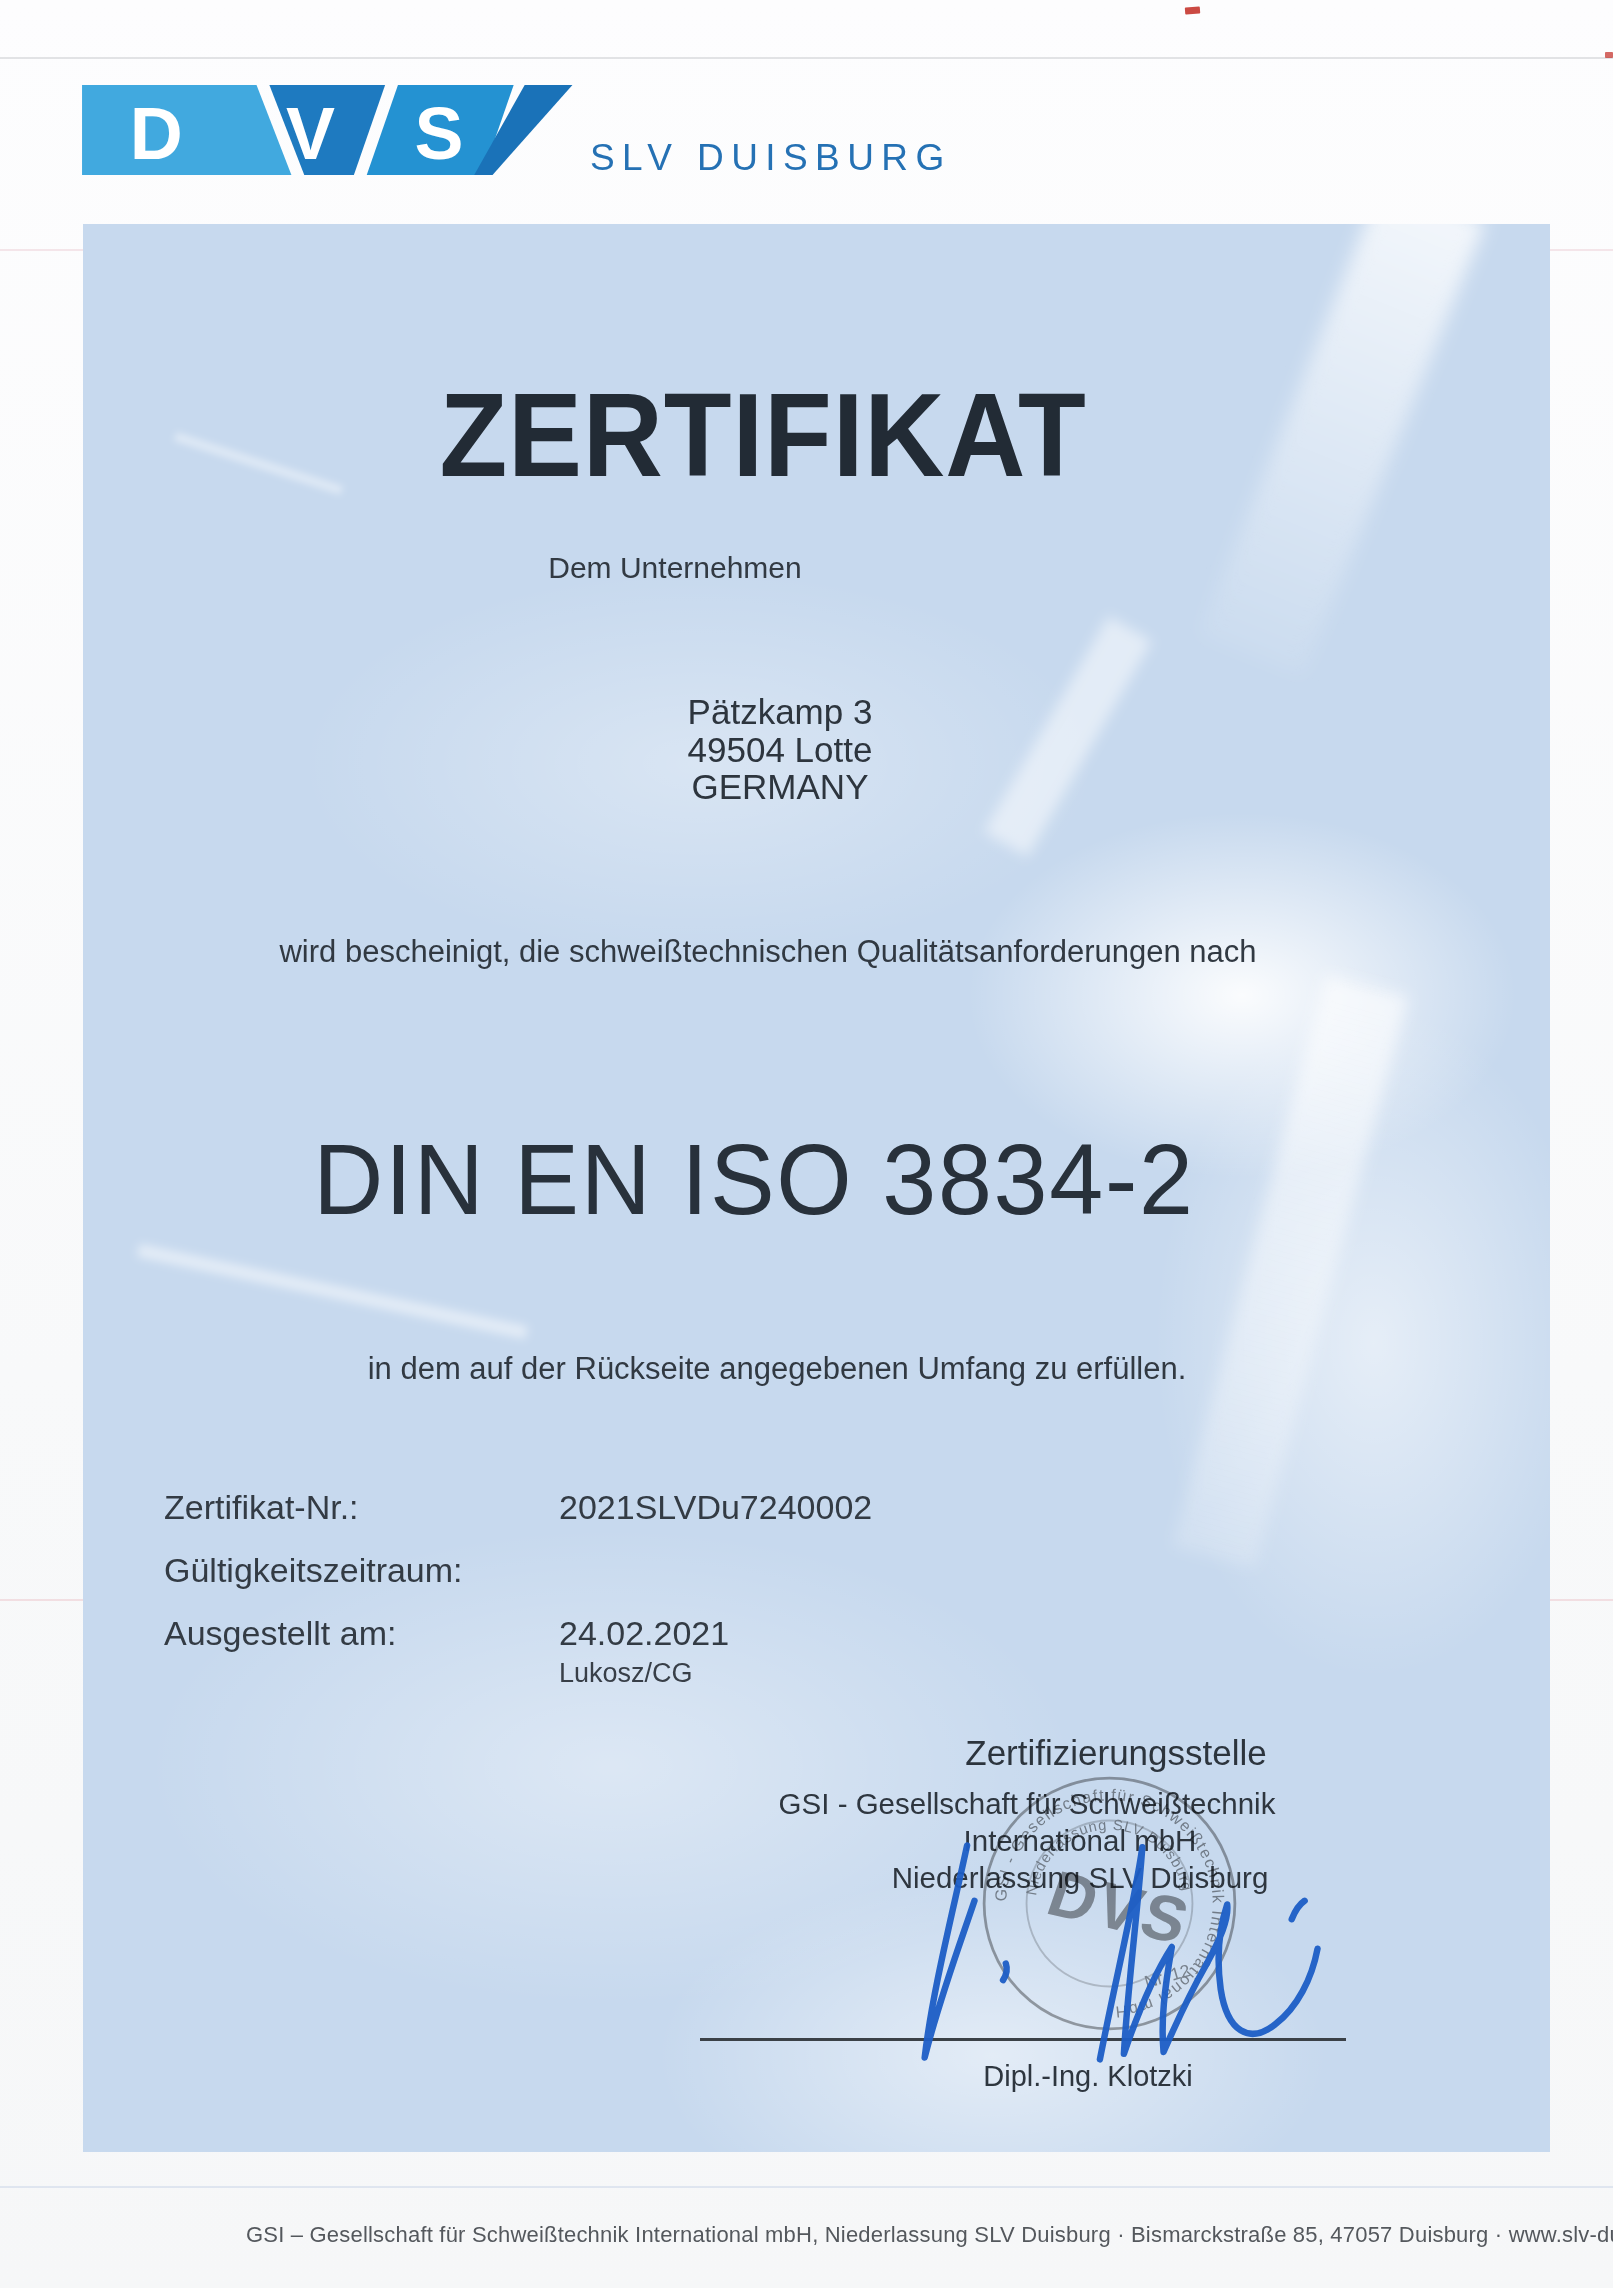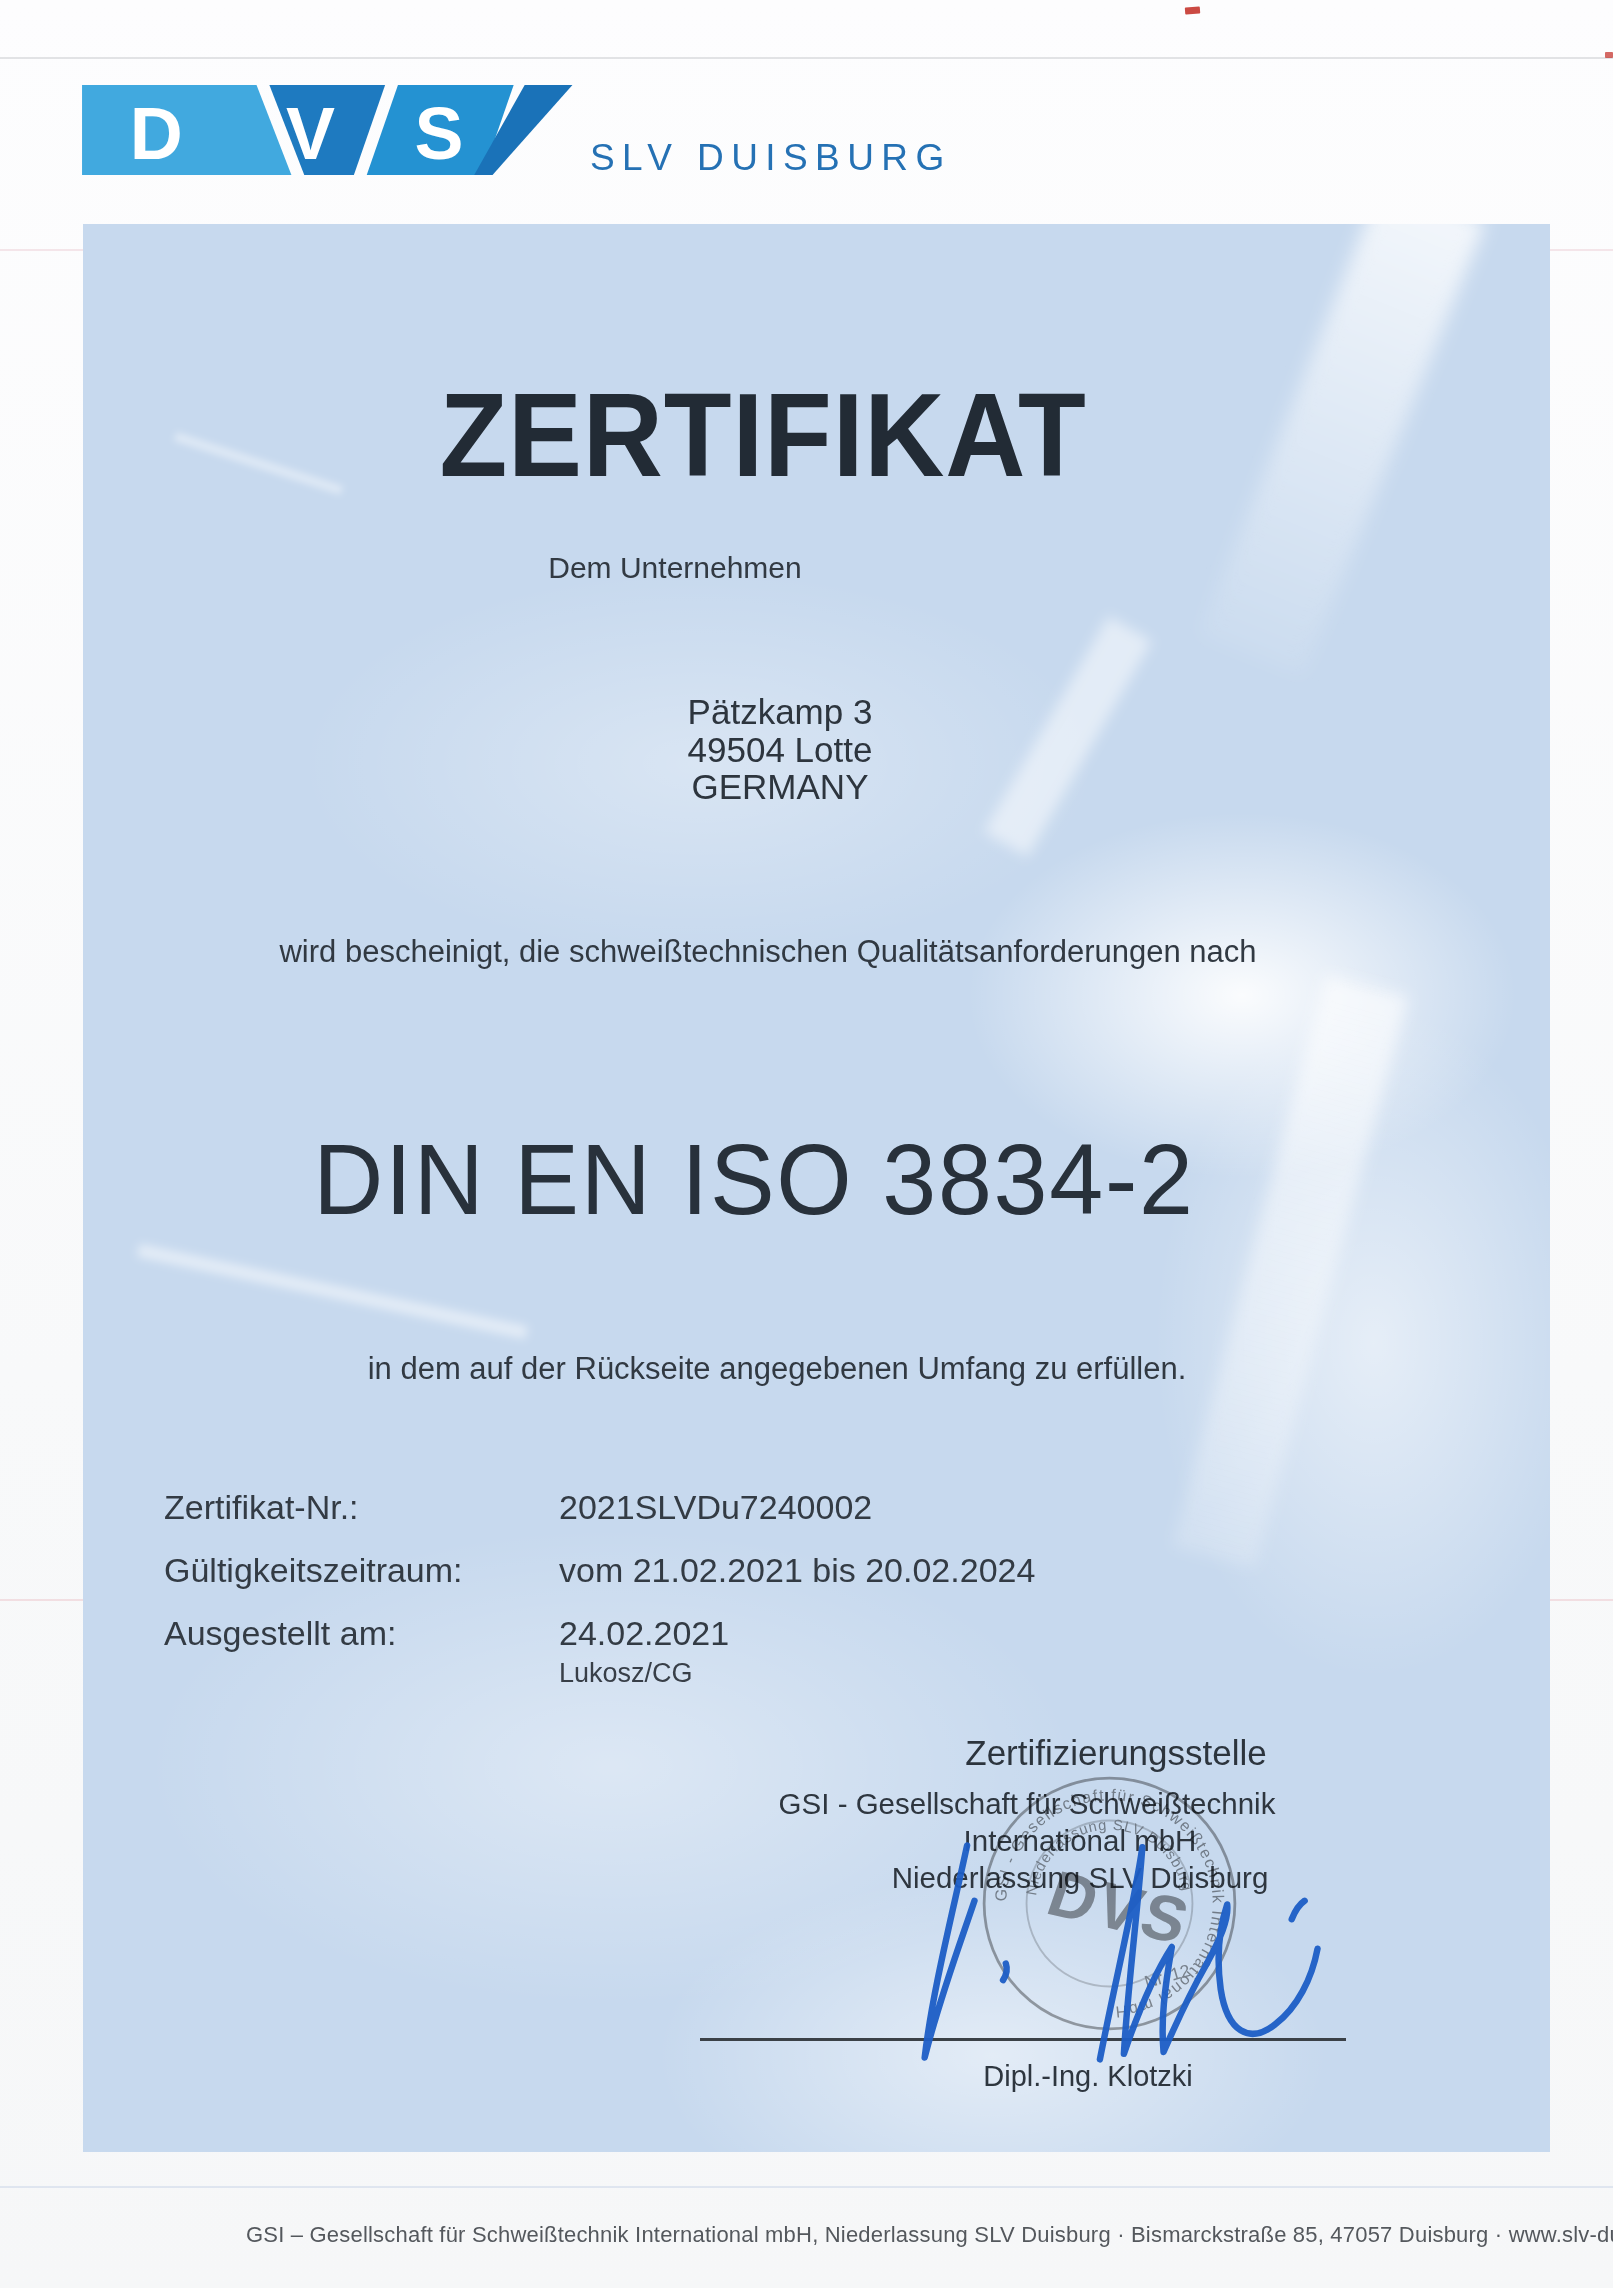--- a/index.html
+++ b/index.html
@@ -135,21 +135,20 @@
   <div class="abs centered addr addr-2">49504 Lotte</div>
   <div class="abs centered addr addr-3">GERMANY</div>
 
   <div class="abs centered statement">wird bescheinigt, die schweißtechnischen Qualitätsanforderungen nach</div>
   <div class="abs centered standard">DIN EN ISO 3834-2</div>
   <div class="abs centered scope">in dem auf der Rückseite angegebenen Umfang zu erfüllen.</div>
 
   <div class="abs detail-label row-1">Zertifikat-Nr.:</div>
   <div class="abs detail-value row-1">2021SLVDu7240002</div>
   <div class="abs detail-label row-2">Gültigkeitszeitraum:</div>
-  <div class="abs detail-value row-2">vom 21.02.2021 bis 20.02.2024</div>
   <div class="abs detail-label row-3">Ausgestellt am:</div>
   <div class="abs detail-value row-3">24.02.2021</div>
   <div class="abs issuer-code">Lukosz/CG</div>
 
   <div class="abs centered cb-heading">Zertifizierungsstelle</div>
   <div class="abs centered cb-line cb-line-1">GSI - Gesellschaft für Schweißtechnik</div>
   <div class="abs centered cb-line cb-line-2">International mbH</div>
   <div class="abs centered cb-line cb-line-3">Niederlassung SLV Duisburg</div>
 
   <svg class="stamp" width="295" height="295" viewBox="0 0 320 320">

